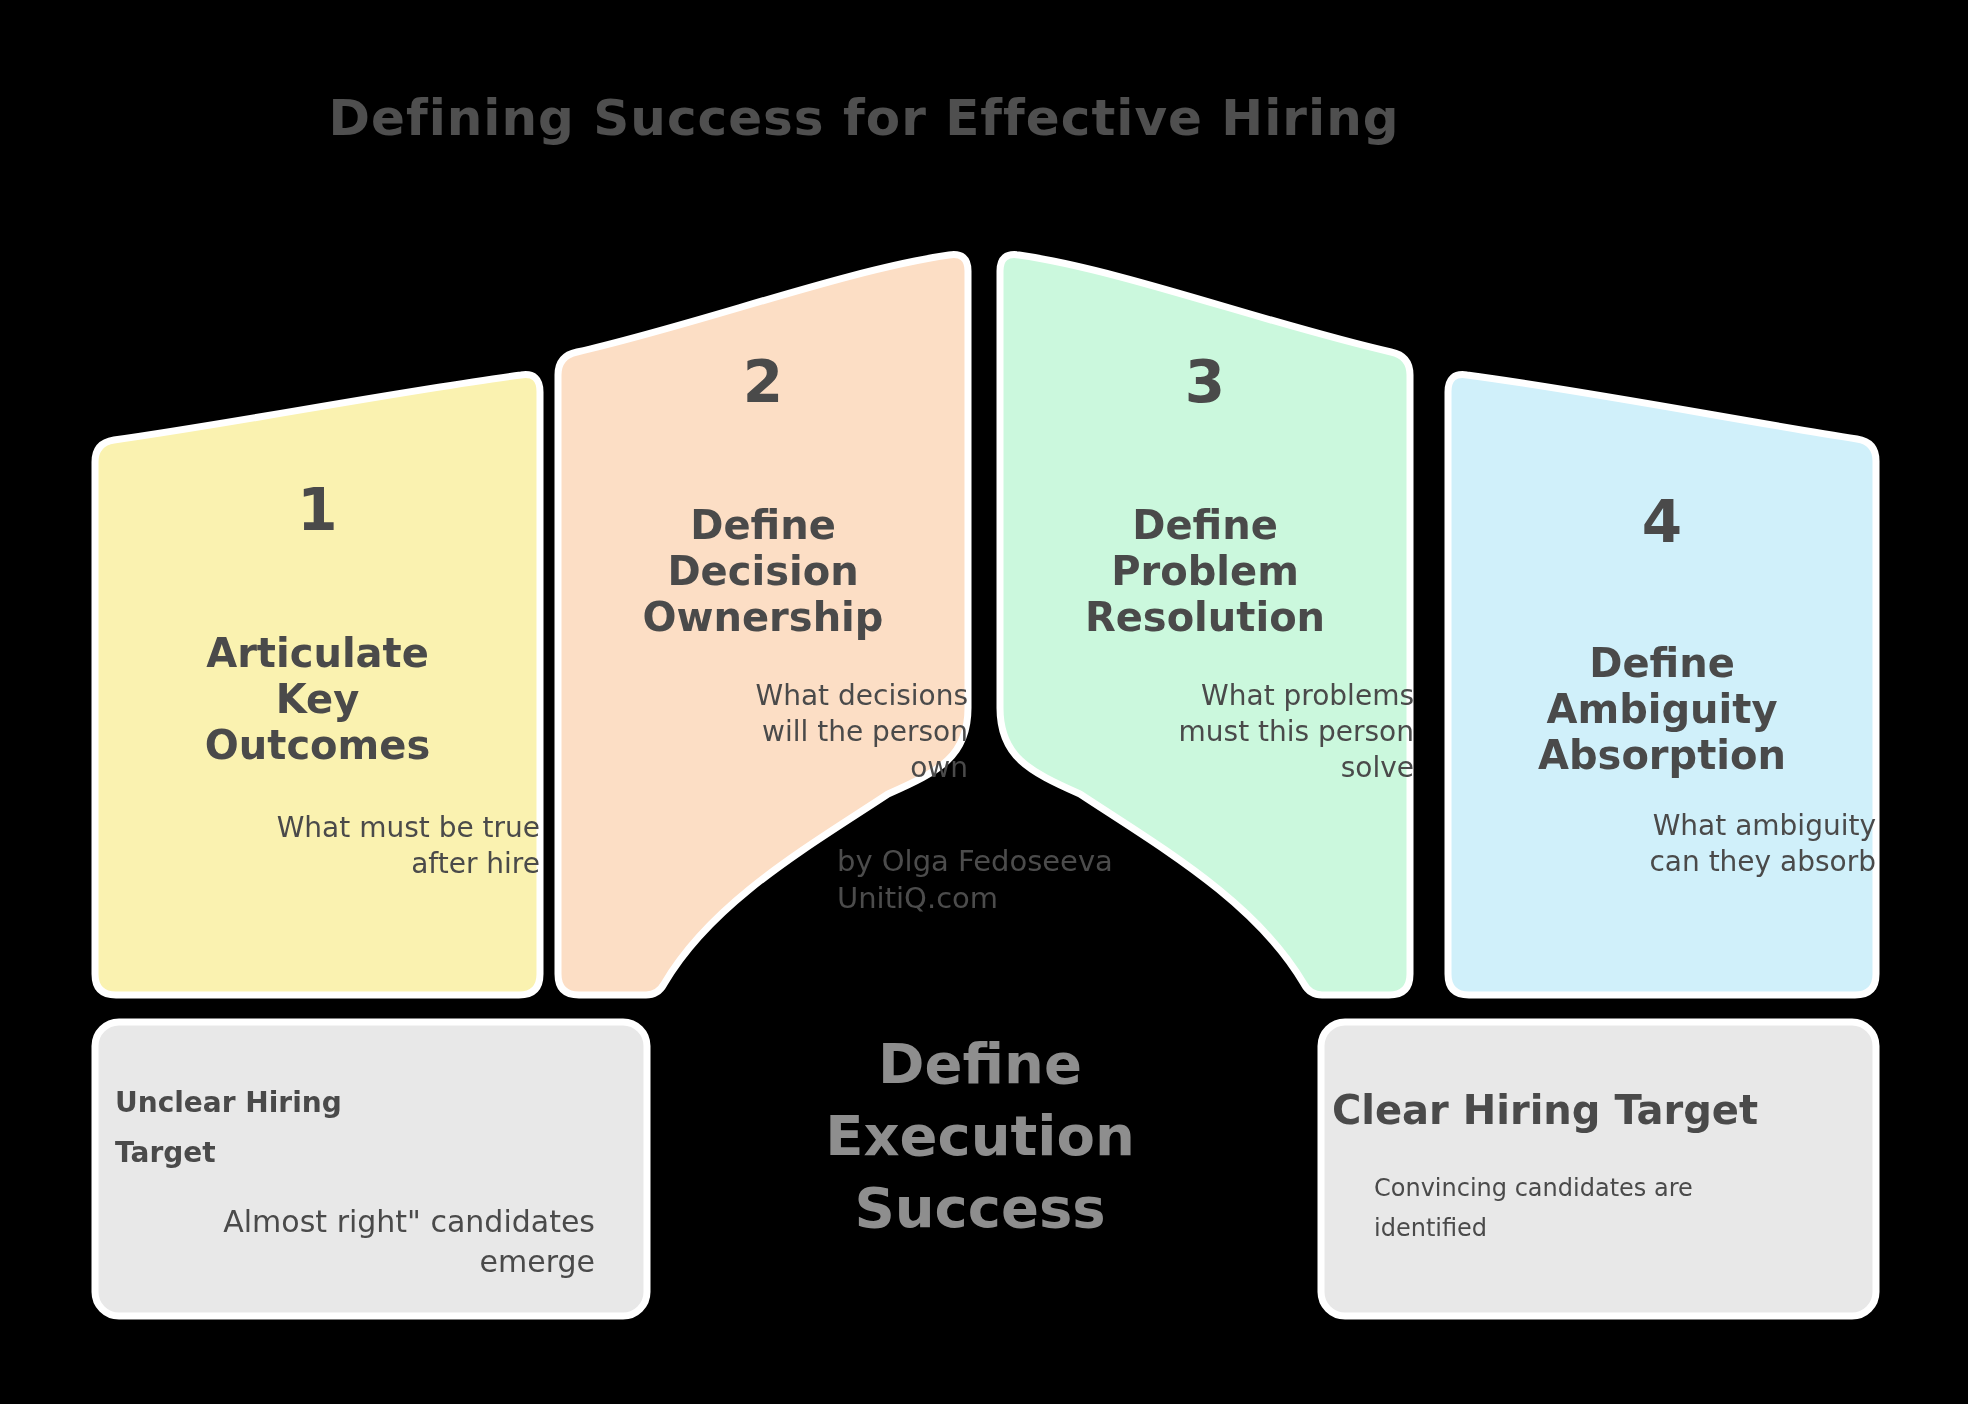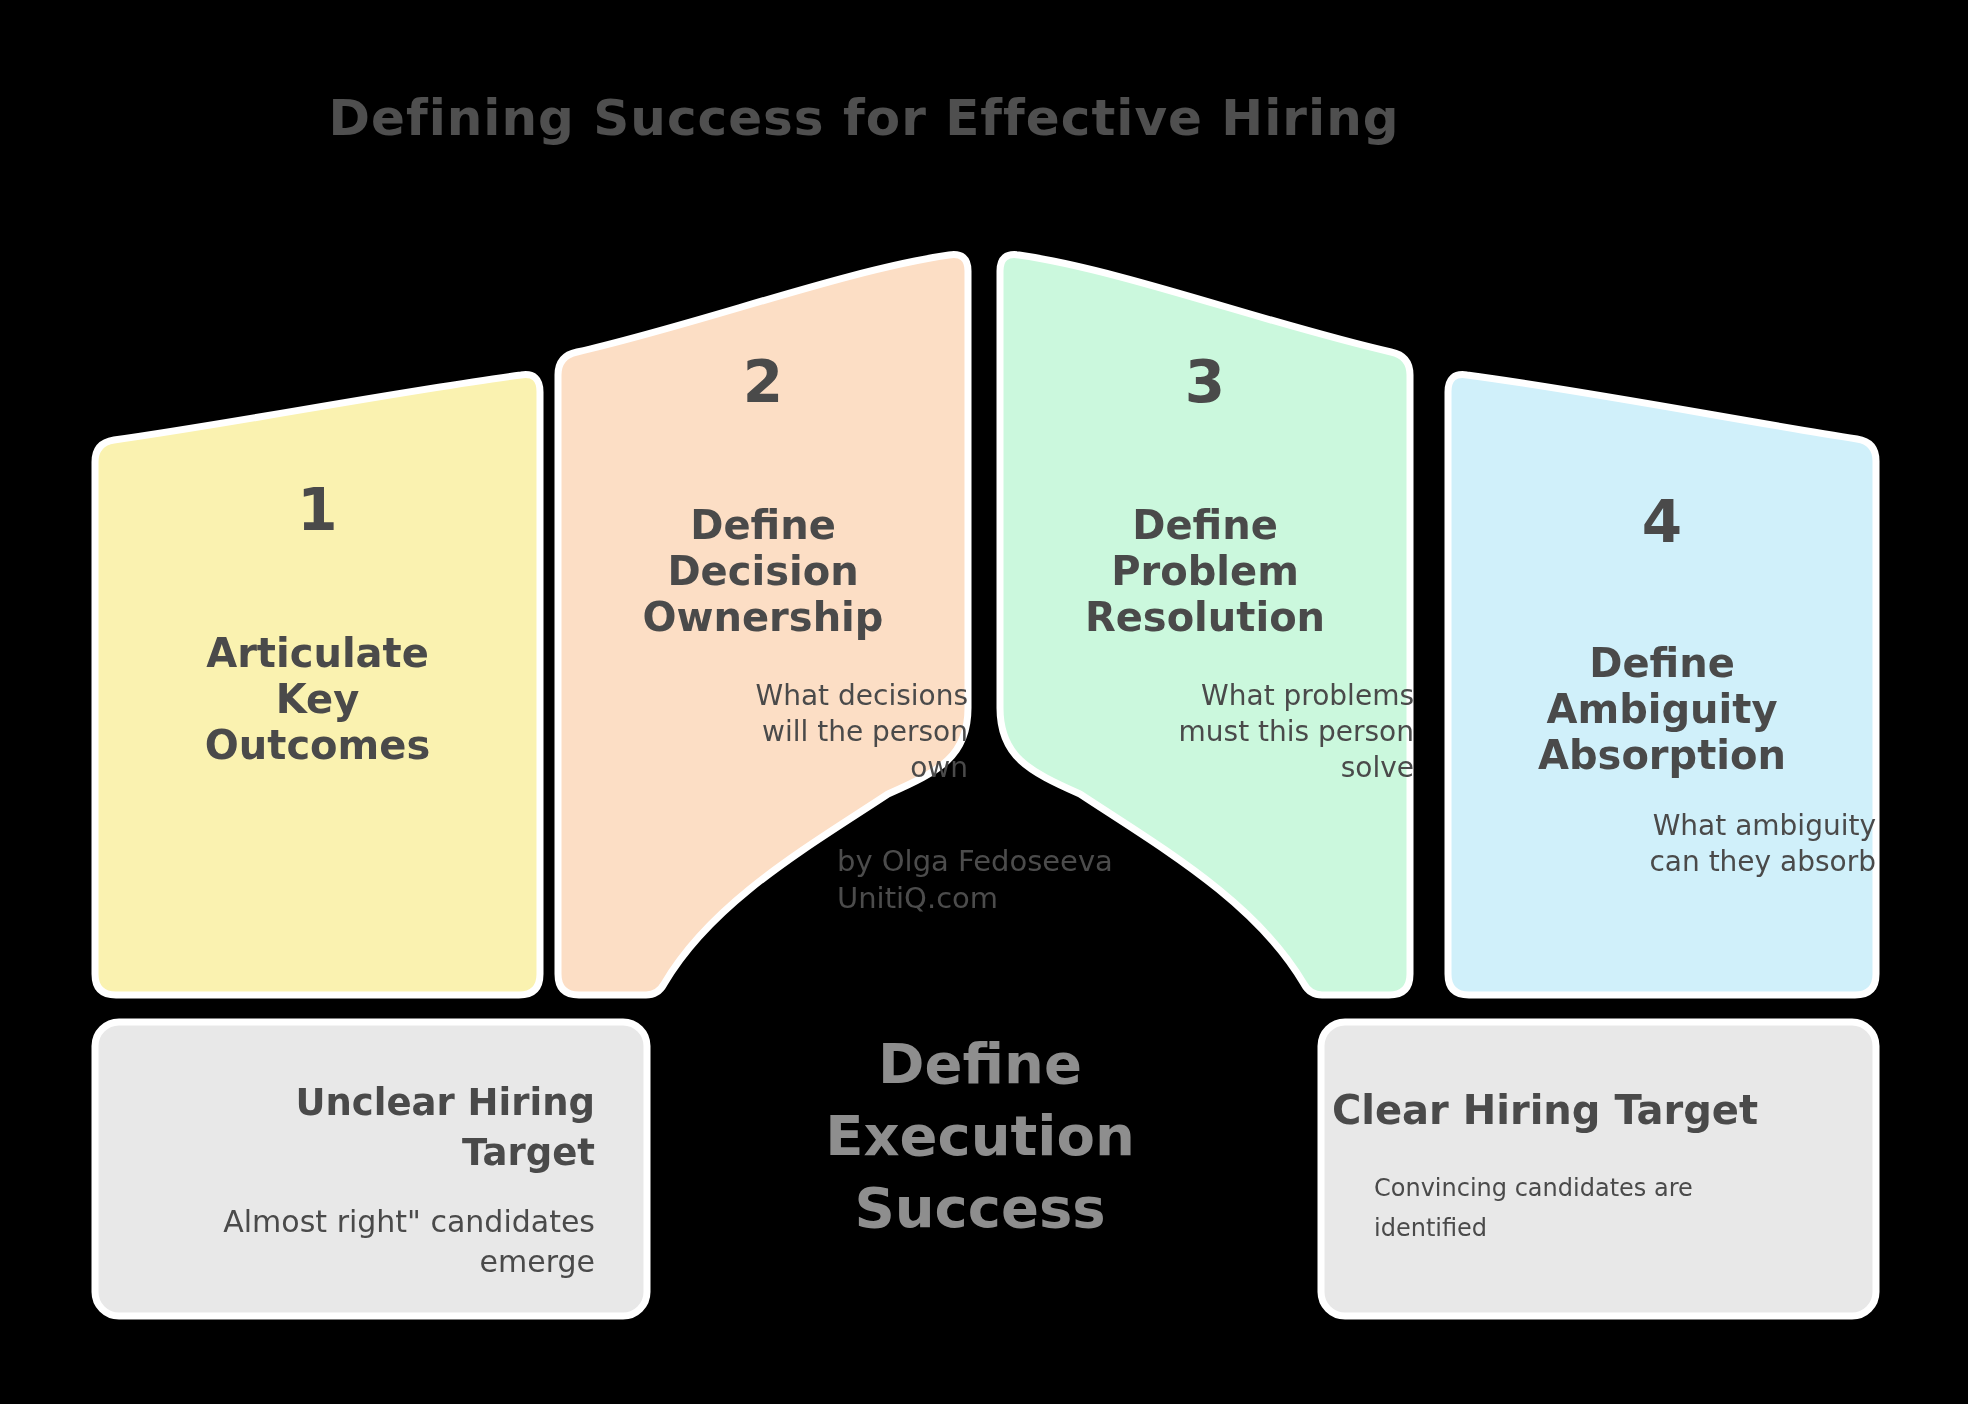--- a/index.html
+++ b/index.html
@@ -41,22 +41,22 @@
     left:837px;top:843px;width:420px;
     font-size:29px;line-height:37px;color:#4C4C4C;text-align:left;
   }
   .arch-label{
     left:680px;top:1028px;width:600px;
     font-size:56px;font-weight:bold;line-height:72px;
     color:#8E8E8E;text-align:center;
   }
   
   .neg-heading{
-    left:115px;top:1078px;width:480px;text-align:right;
-    font-size:37px;font-weight:bold;line-height:50px;color:#4A4A4A;
+    left:115px;top:1078px;width:480px;
+    font-size:28px;font-weight:bold;line-height:50px;color:#4A4A4A;
   }
   .neg-desc{
     left:115px;top:1202px;width:480px;text-align:right;
     font-size:30px;line-height:40px;color:#4A4A4A;
   }
   .pos-heading{
     left:1310px;top:1085px;width:470px;text-align:center;
     font-size:40px;font-weight:bold;line-height:50px;color:#4A4A4A;
   }
   .pos-desc{
@@ -105,20 +105,22 @@
 
     <rect x="1321" y="1022" width="555" height="294" rx="24" stroke="#FFFFFF" stroke-width="7" fill="#E8E8E8"></rect>
   </svg>
 
   <div class="txt page-title">Defining Success for Effective Hiring</div>
 
   <div class="txt step-number p1-number">1</div>
   <div class="txt step-heading p1-heading">Articulate
 Key
 Outcomes</div>
+  <div class="txt step-desc p1-desc">What must be true
+after hire</div>
 
   <div class="txt step-number p2-number">2</div>
   <div class="txt step-heading p2-heading">Define
 Decision
 Ownership</div>
   <div class="txt step-desc p2-desc">What decisions
 will the person
 own</div>
 
   <div class="txt step-number p3-number">3</div>

